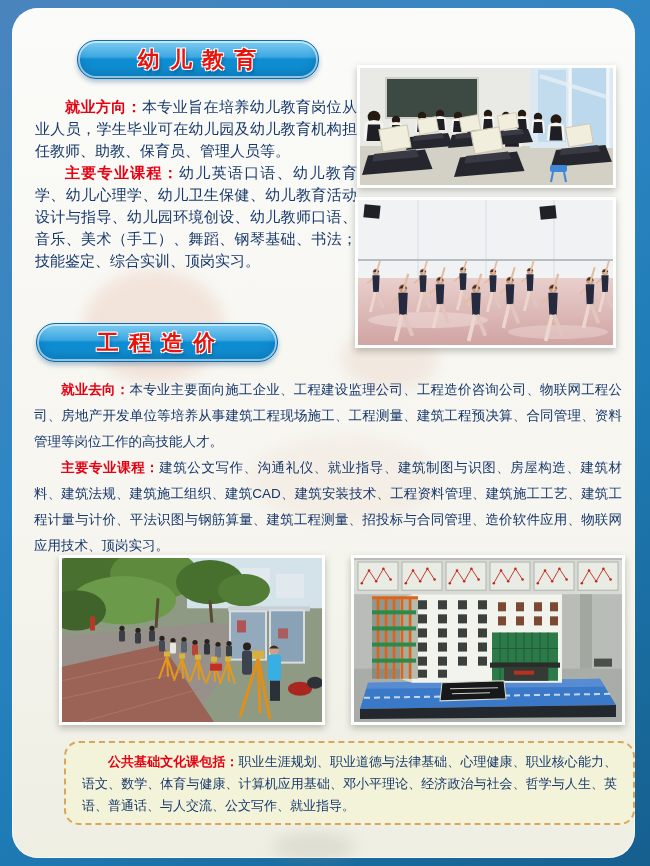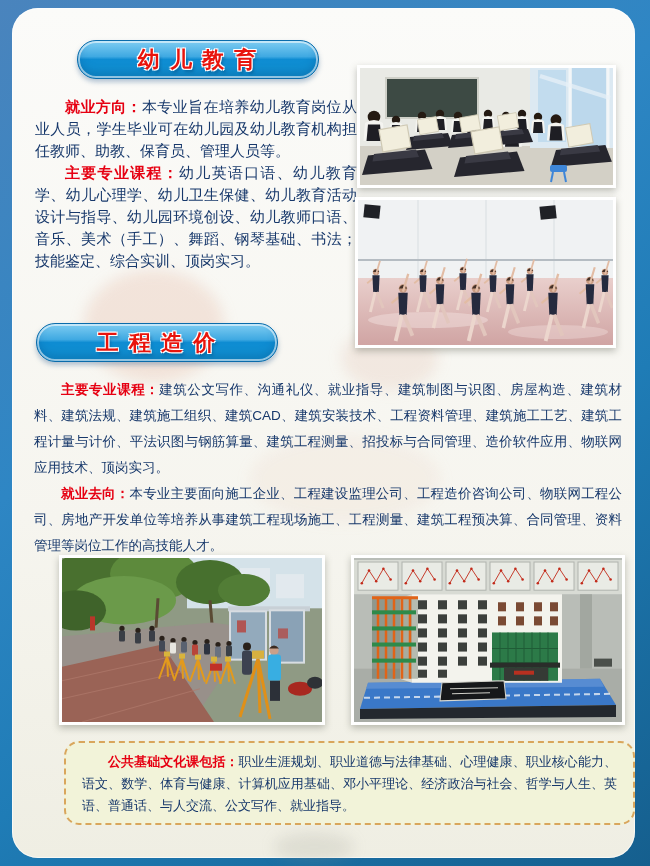--- a/index.html
+++ b/index.html
@@ -215,22 +215,22 @@
         </g>
     </g>
   </svg>
 </div>
 
 <div class="banner banner2">
   <span class="banner-label">工 程 造 价</span>
 </div>
 
 <div class="textblock tb2">
+  <p><span class="lbl">就业去向：</span><span>本专业主要面向施工企业、工程建设监理公司、工程造价咨询公司、物联网工程公司、房地产开发单位等培养从事建筑工程现场施工、工程测量、建筑工程预决算、合同管理、资料管理等岗位工作的高技能人才。</span></p>
   <p><span class="lbl">主要专业课程：</span><span>建筑公文写作、沟通礼仪、就业指导、建筑制图与识图、房屋构造、建筑材料、建筑法规、建筑施工组织、建筑CAD、建筑安装技术、工程资料管理、建筑施工工艺、建筑工程计量与计价、平法识图与钢筋算量、建筑工程测量、招投标与合同管理、造价软件应用、物联网应用技术、顶岗实习。</span></p>
-  <p><span class="lbl">就业去向：</span><span>本专业主要面向施工企业、工程建设监理公司、工程造价咨询公司、物联网工程公司、房地产开发单位等培养从事建筑工程现场施工、工程测量、建筑工程预决算、合同管理、资料管理等岗位工作的高技能人才。</span></p>
 </div>
 
 <div class="photo photo3" aria-label="学生在校园道路上进行工程测量实训">
   <svg viewBox="0 0 260 163" preserveAspectRatio="none">
     <defs>
       <g id="tpd" stroke="#e39a1c" stroke-width="2" fill="none">
         <path d="M0,0 L-8,22 M0,0 L7,22 M0,0 L1,20"></path>
         <rect x="-3" y="-5" width="6" height="5" fill="#d8b43c" stroke="none"></rect>
       </g>
       <g id="per">

